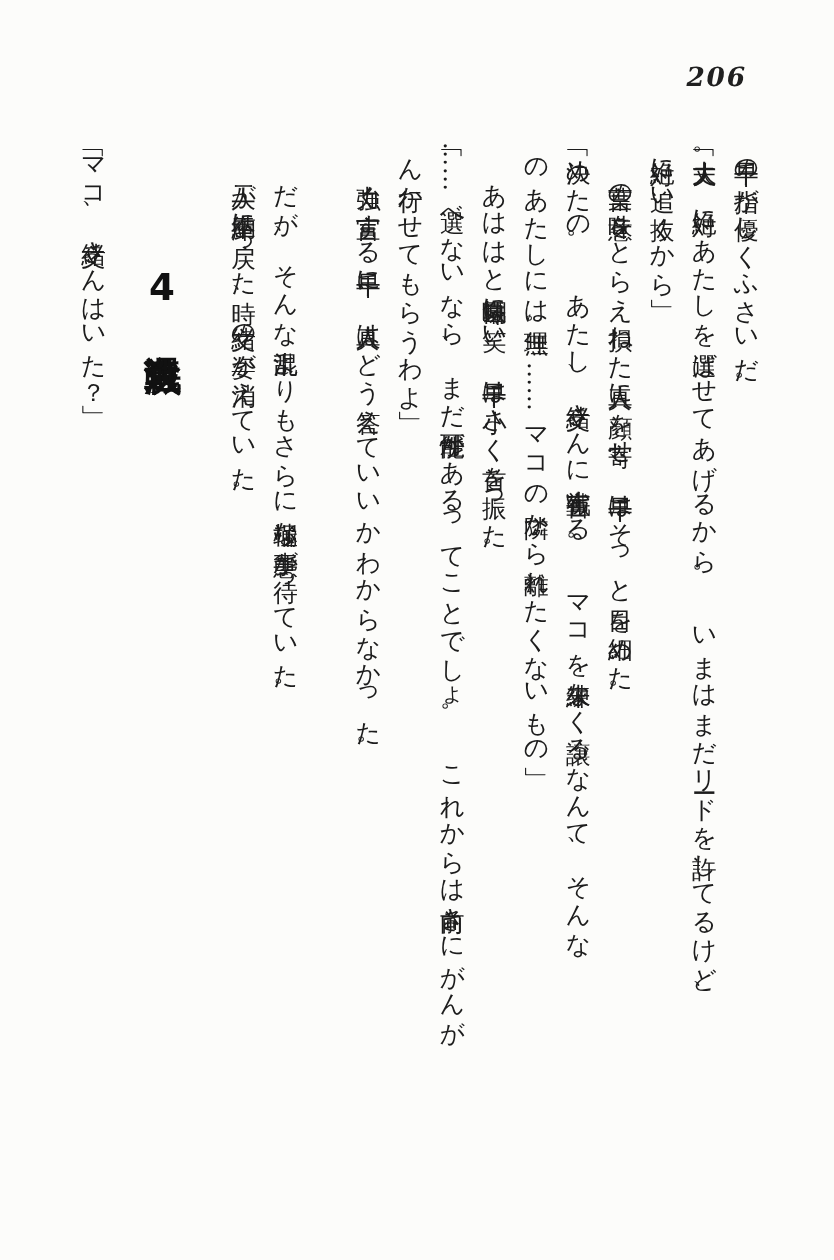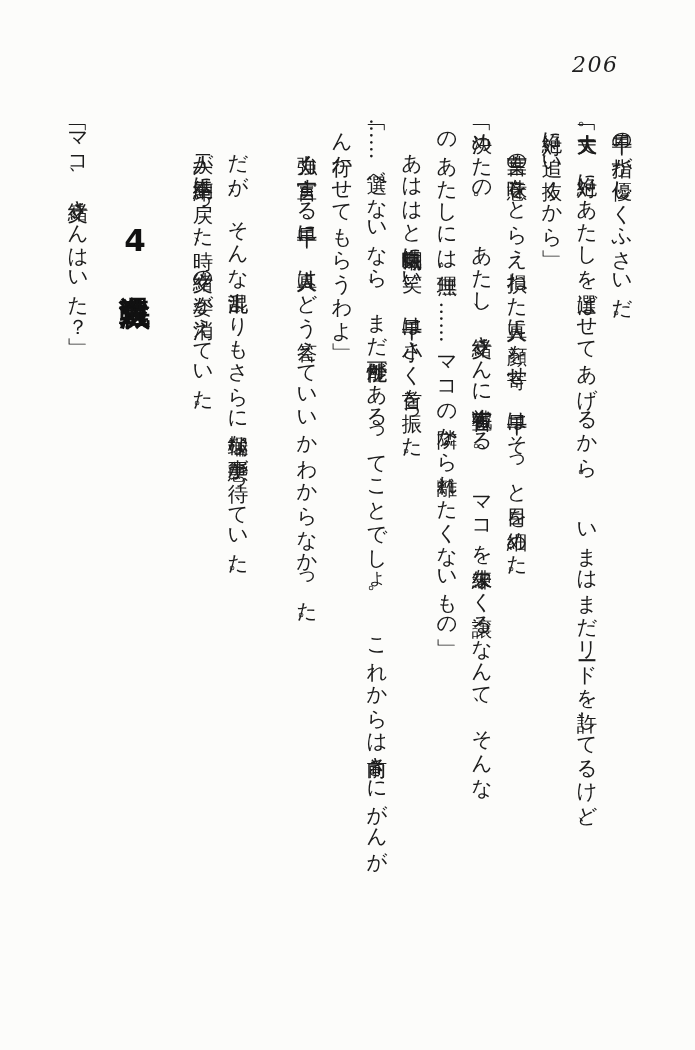--- a/index.html
+++ b/index.html
@@ -16,20 +16,21 @@
     inset: 0;
   }
   .page-number {
     position: absolute;
     top: 52px;
     left: 572px;
     font-size: 22px;
     font-style: italic;
     letter-spacing: 1.5px;
     color: #202020;
+    font-weight: bold;
   }
   .text-block {
     position: absolute;
     top: 118px;
     right: 56px;
     width: 584px;
     height: 848px;
     writing-mode: vertical-rl;
     font-size: 20.5px;
     line-height: 35px;

